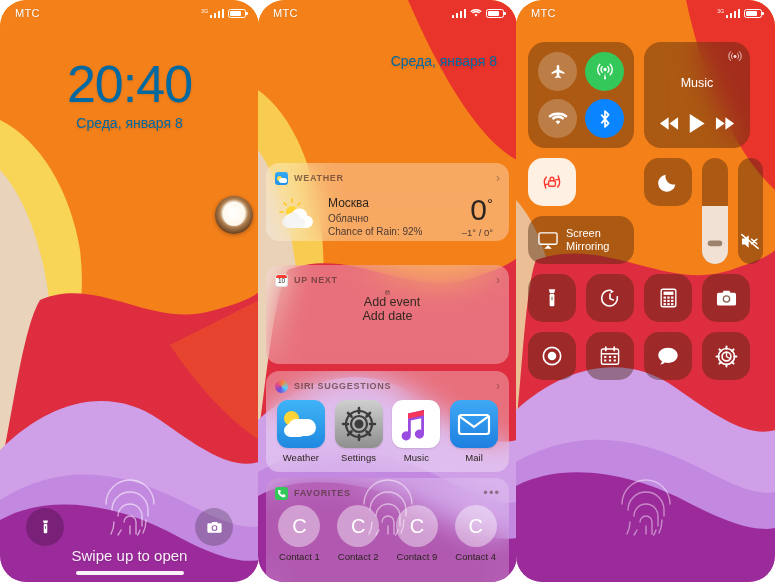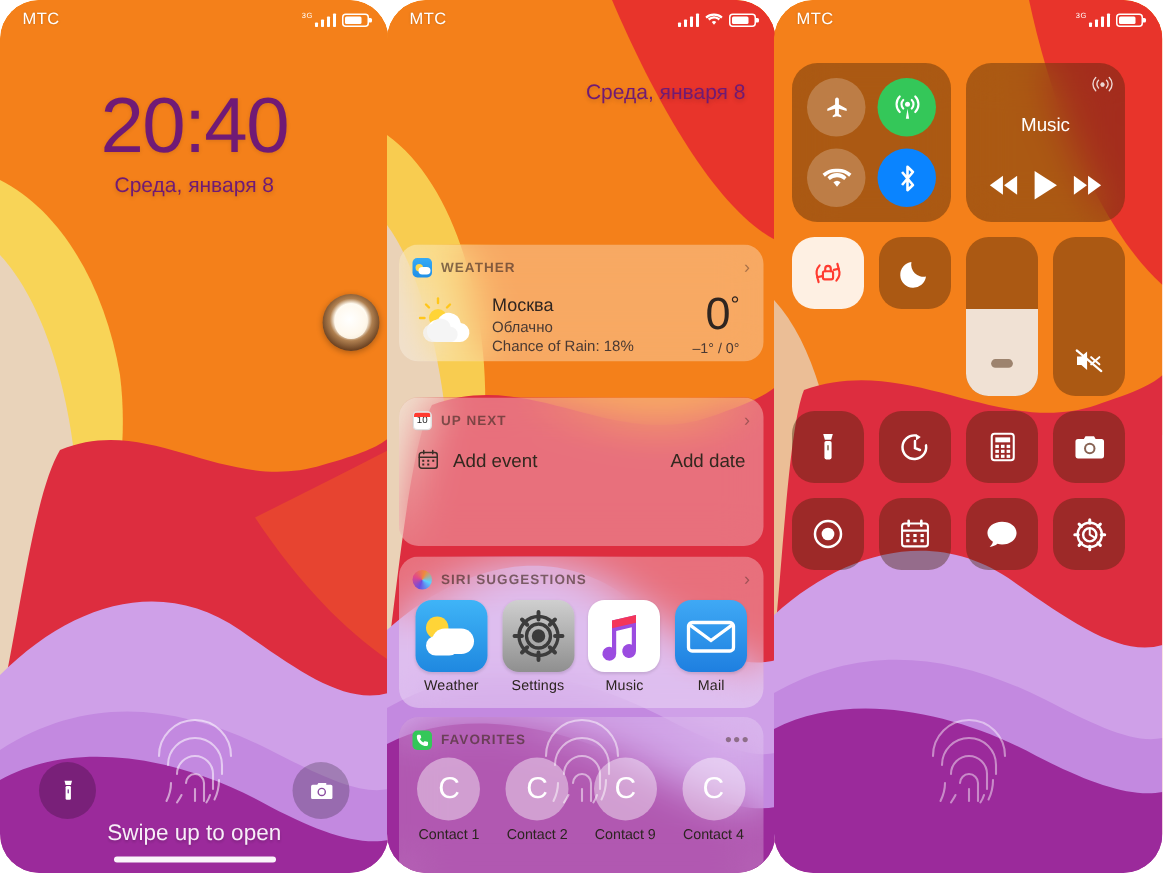--- a/index.html
+++ b/index.html
@@ -49,21 +49,21 @@
   .bars i:nth-child(4){height:9px}
   .netlabel { font-size:5px; line-height:5px; margin-right:1px; align-self:flex-start; }
   .batt {
     width:18px;height:9px;border:1.2px solid #fff;border-radius:2.5px;
     position:relative; padding:1px;
   }
   .batt::after{content:'';position:absolute;right:-3px;top:2.4px;width:1.6px;height:3.5px;background:#fff;border-radius:0 1px 1px 0;}
   .batt span{display:block;height:100%;background:#fff;border-radius:1px;width:78%}
 
   
-  .lock-clock { position:absolute; left:0; right:0; top:54px; text-align:center; z-index:20; color:#701a75;}
+  .lock-clock { position:absolute; left:0; right:0; top:54px; text-align:center; z-index:20; color:#0369a1;}
   .lock-clock.right { text-align:right; padding-right:20px; }
   .lc-time { font-size:52px; font-weight:200; letter-spacing:-1px; line-height:60px; text-shadow:0 1px 3px rgba(0,0,0,.12);}
   .lc-date { font-size:14px; font-weight:400; margin-top:1px; text-shadow:0 1px 3px rgba(0,0,0,.16);}
 
   
   .fingerprint { position:absolute; z-index:22; opacity:.55; }
 
   
   .lock-bottom { position:absolute; bottom:0; left:0; right:0; height:110px; z-index:21;}
   .round-btn {
@@ -114,21 +114,21 @@
   .wx-city{font-size:12px;color:#2f2520;font-weight:400;line-height:18px}
   .wx-cond{font-size:10px;color:#4a3a33;line-height:13px}
   .wx-rain{font-size:10px;color:#4a3a33;line-height:13px}
   .wx-right{text-align:right;padding-right:4px}
   .wx-temp{font-size:30px;font-weight:200;color:#2f2520;line-height:30px}
   .wx-temp sup{font-size:15px;vertical-align:super;line-height:0}
   .wx-hl{font-size:9.5px;color:#4a3a33;margin-top:2px}
 
   
   #w-upnext{ top:265px; height:99px;}
-  .un-row{display:flex;align-items:center;height:33px;padding:0 12px;}
+  .un-row{display:flex;align-items:center;height:33px;padding:0 12px;flex-direction:column;}
   .un-row + .un-row{border-top:.8px solid rgba(90,60,50,.16)}
   .un-label{flex:1;font-size:12.5px;color:#33281f;margin-left:9px}
   .un-act{font-size:12.5px;color:#33281f}
 
   
   #w-siri{ top:371px; height:101px;}
   .apps{display:flex;justify-content:space-around;padding:4px 6px 0 6px}
   .app{width:52px;text-align:center}
   .app-ic{width:48px;height:48px;border-radius:11px;margin:0 auto;position:relative;overflow:hidden;box-shadow:0 1px 2px rgba(0,0,0,.12)}
   .app-nm{font-size:9.5px;color:#2c2420;margin-top:4px;letter-spacing:.1px}
@@ -313,21 +313,21 @@
                   <path d="M25 15h-2.5"></path>
               </g>
               <circle cx="14" cy="15" r="6" fill="#ffd437"></circle>
               <path d="M14 31a7.4 7.4 0 010-14.8 8 8 0 0115.2 2.2A5.6 5.6 0 0128 31z" fill="#ffffff"></path>
               <path d="M10 31a6 6 0 010-12 6.6 6.6 0 0112.4 1.8A4.6 4.6 0 0121.6 31z" fill="#f3f3f3" opacity=".85"></path>
             </svg>
           </div>
           <div class="wx-mid">
             <div class="wx-city">Москва</div>
             <div class="wx-cond">Облачно</div>
-            <div class="wx-rain">Chance of Rain: 18%</div>
+            <div class="wx-rain">Chance of Rain: 92%</div>
           </div>
           <div class="wx-right">
             <div class="wx-temp"><span>0</span><sup>°</sup></div>
             <div class="wx-hl">–1° / 0°</div>
           </div>
         </div>
       </div>
 
       <div class="widget" id="w-upnext">
         <div class="w-head">
@@ -551,20 +551,30 @@
         <div class="cc-left-col">
           <div class="cc-small active">
             <svg width="22" height="22" viewBox="0 0 26 26" fill="none" stroke="#ff3b30" stroke-width="1.7" stroke-linecap="round">
               <rect x="9" y="11.6" width="8" height="6.4" rx="1.4"></rect>
               <path d="M10.8 11.6V9.6a2.2 2.2 0 014.4 0v2"></path>
               <path d="M21.2 9.4a9 9 0 01-1.6 9.6"></path>
                 <path d="M20.4 5.8l1 3.8-3.8.9"></path>
               <path d="M4.8 16.6a9 9 0 011.6-9.6"></path>
                 <path d="M5.6 20.2l-1-3.8 3.8-.9"></path>
             </svg>
+          </div>
+          <div class="cc-mirror">
+            <svg width="22" height="19" viewBox="0 0 24 21" fill="none" stroke="#ffffff" stroke-width="1.5">
+              <rect x="2" y="2" width="20" height="12.6" rx="1.6"></rect>
+              <path d="M12 15.4l-4.2 4.2h8.4z" fill="#ffffff" stroke="none"></path>
+            </svg>
+            <span>
+              <span>Screen</span><br>
+              <span>Mirroring</span>
+            </span>
           </div>
         </div>
 
         <div style="display:flex;flex-direction:column;gap:10px">
           <div class="cc-small">
             <svg width="22" height="22" viewBox="0 0 24 24" fill="#ffffff">
               <path d="M20 14.6A9 9 0 019.4 4 9.4 9.4 0 1020 14.6z"></path>
             </svg>
           </div>
         </div>

